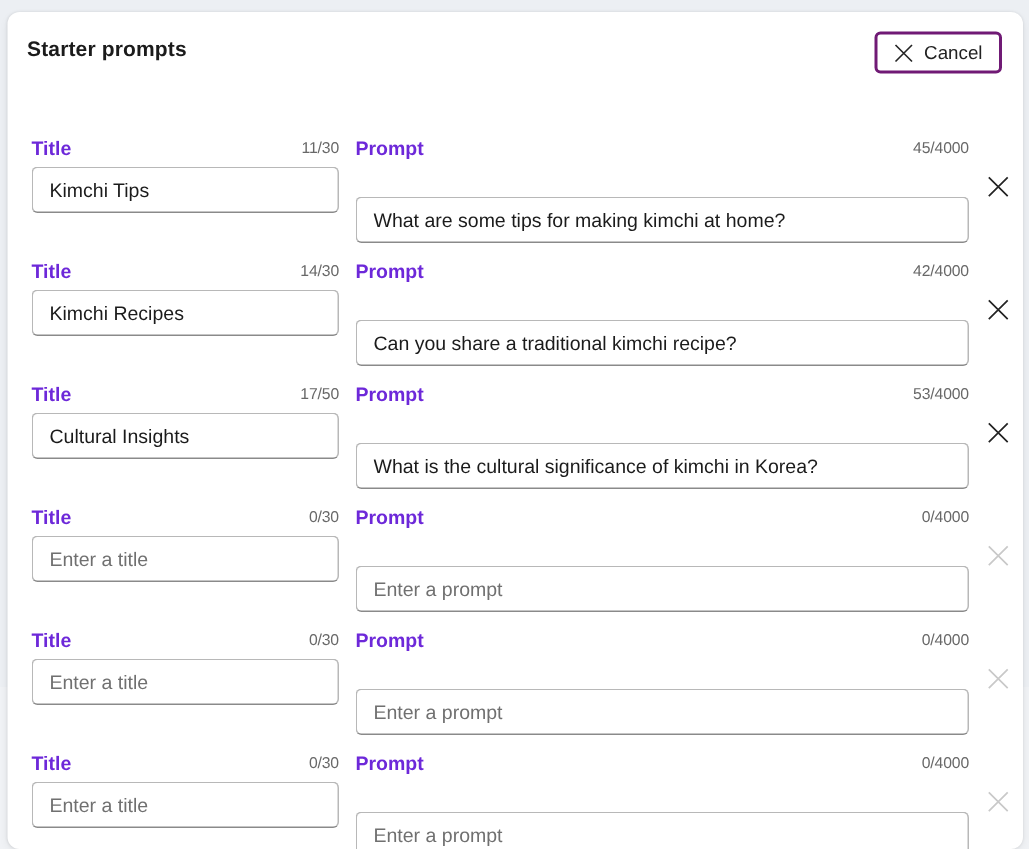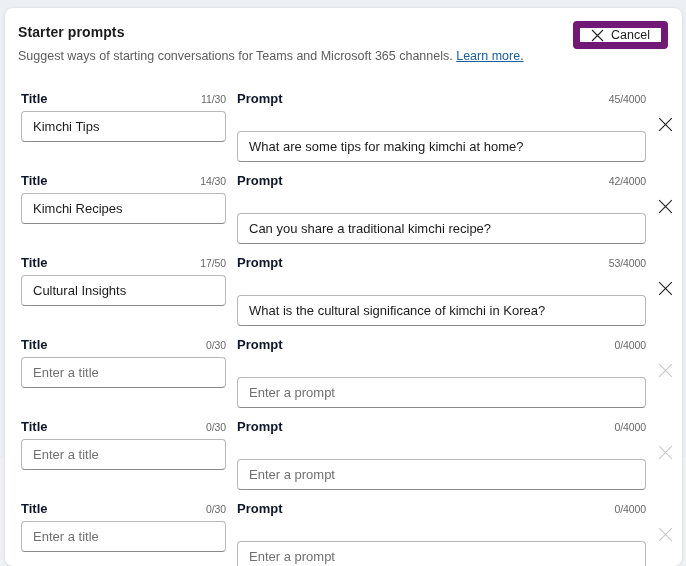--- a/index.html
+++ b/index.html
@@ -62,21 +62,21 @@
     gap: 9px;
   }
   .btn {
     display: flex;
     align-items: center;
     justify-content: center;
     gap: 7px;
     height: 28px;
     padding: 0 11px;
     background: #ffffff;
-    border: 7px solid #701a75;
+    border: 2px solid #701a75;
     border-radius: 4px;
     font-size: 12.5px;
     color: #222222;
     cursor: pointer;
     white-space: nowrap;
   }
   .btn svg { display: block; }
 
   
   .rows {
@@ -93,21 +93,21 @@
     position: absolute;
     top: 8px;
     height: 17px;
   }
   .lbl {
     position: absolute;
     top: 0;
     left: 0;
     font-size: 13px;
     font-weight: bold;
-    color: #0f172a;
+    color: #6d28d9;
   }
   .cnt {
     position: absolute;
     top: 2px;
     right: 0;
     font-size: 10.5px;
     color: #686868;
     letter-spacing: -0.1px;
   }
   .fld {
@@ -152,24 +152,20 @@
   .del.disabled { cursor: default; }
 </style>
 </head>
 <body>
 
 <div id="root">
   <div class="card">
 
     <div class="hdr">
       <div class="hdr-title">Starter prompts</div>
-      <div class="hdr-sub">
-        <span>Suggest ways of starting conversations for Teams and Microsoft 365 channels.</span>
-        <a href="#">Learn more.</a>
-      </div>
 
       <div class="btn-row">
         <button class="btn">
           <span>
             <svg width="13" height="13" viewBox="0 0 13 13">
               <path d="M1 1 L12 12 M12 1 L1 12" stroke="#242424" stroke-width="1.1" fill="none"></path>
             </svg>
           </span>
           <span>Cancel</span>
         </button>

